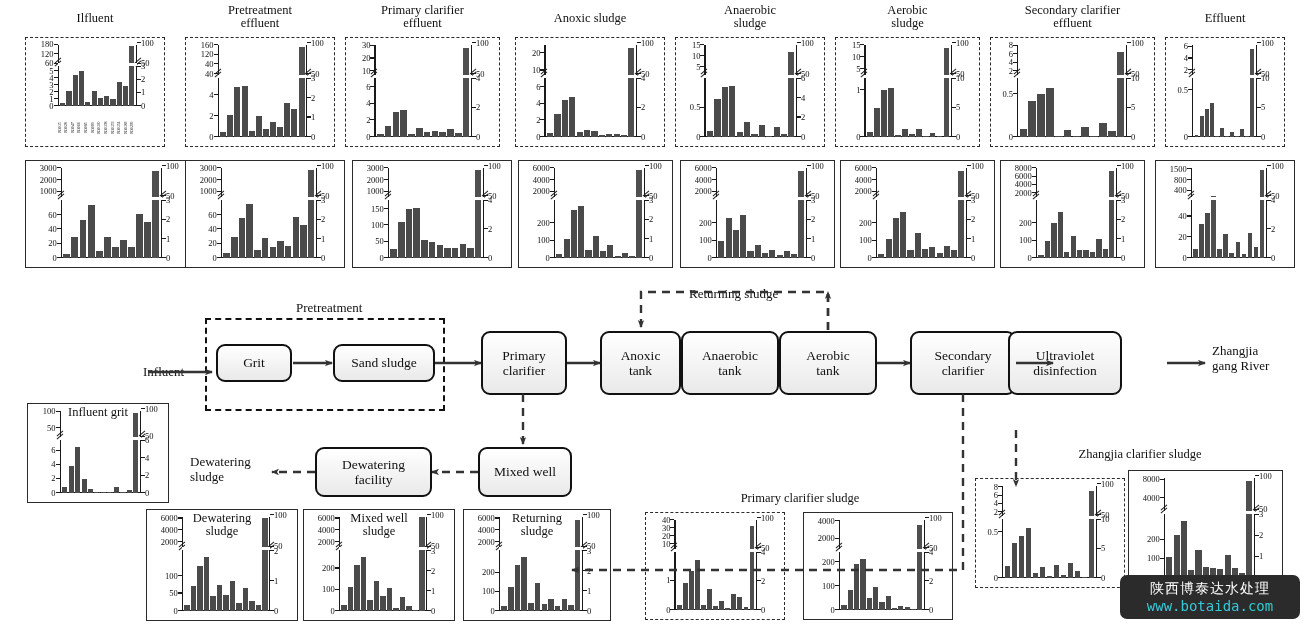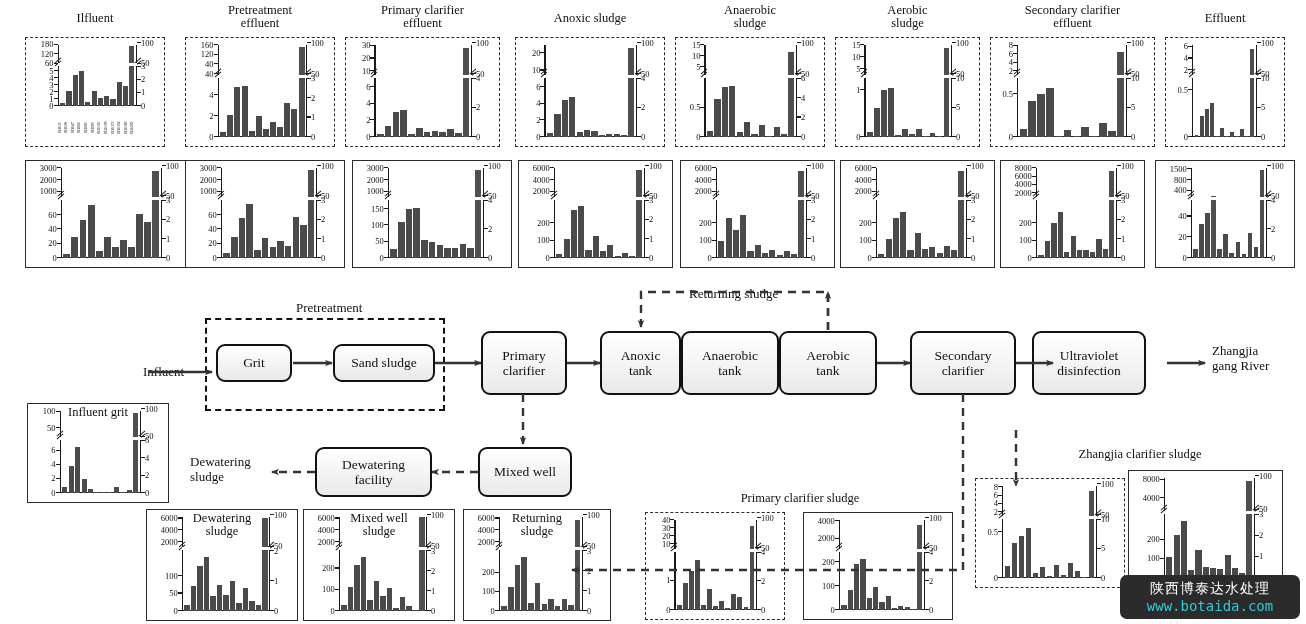--- a/index.html
+++ b/index.html
@@ -1353,21 +1353,21 @@
   <div class="node" style="left:481px;top:331px;width:86px;height:64px;">Primary
 clarifier</div>
   <div class="node" style="left:600px;top:331px;width:81px;height:64px;">Anoxic
 tank</div>
   <div class="node" style="left:681px;top:331px;width:98px;height:64px;">Anaerobic
 tank</div>
   <div class="node" style="left:779px;top:331px;width:98px;height:64px;">Aerobic
 tank</div>
   <div class="node" style="left:910px;top:331px;width:106px;height:64px;">Secondary
 clarifier</div>
-  <div class="node" style="left:1032px;top:331px;width:114px;height:64px;">Ultraviolet
+  <div class="node" style="left:1008px;top:331px;width:114px;height:64px;">Ultraviolet
 disinfection</div>
   <div class="node" style="left:478px;top:447px;width:94px;height:50px;">Mixed well</div>
   <div class="node" style="left:315px;top:447px;width:117px;height:50px;">Dewatering
 facility</div>
 
   <div class="watermark" style="left:1120px;top:575px;width:180px;height:44px;">
     <span class="cn">陕西博泰达水处理</span>
     <span class="url">www.botaida.com</span>
   </div>
 

